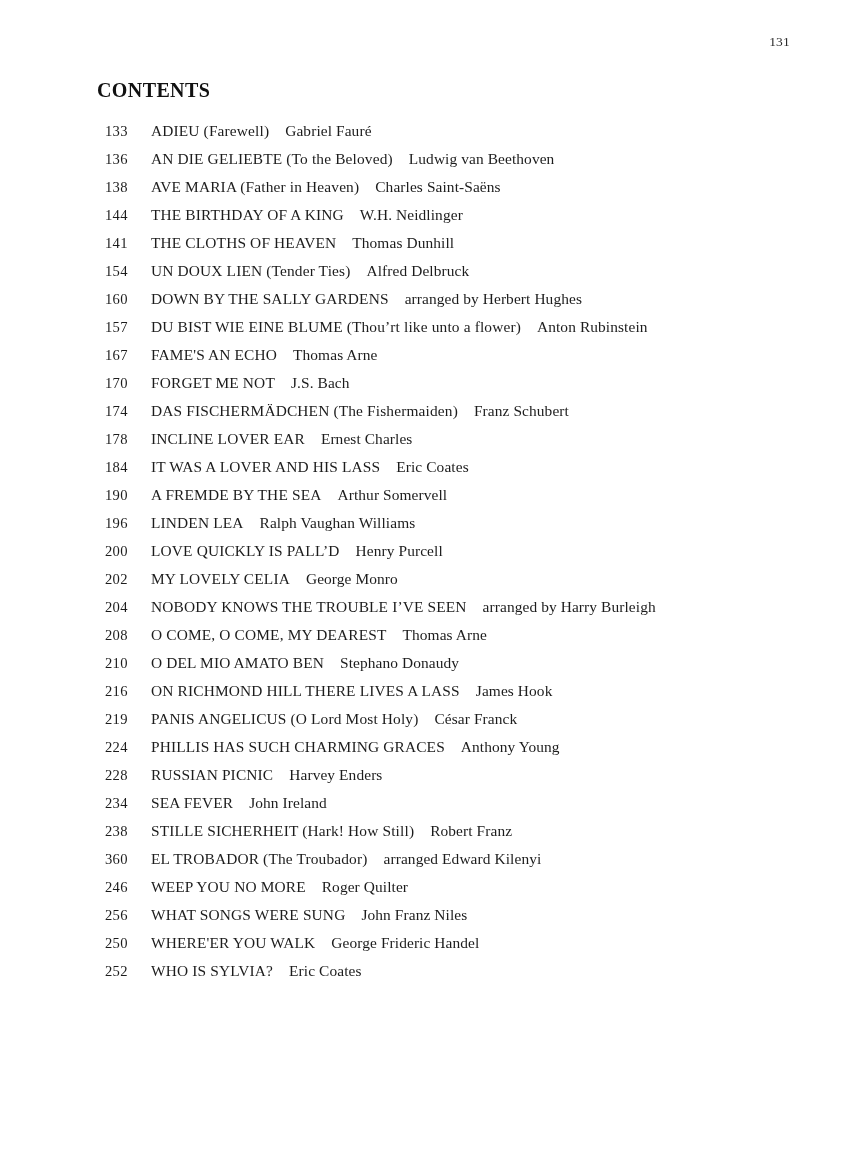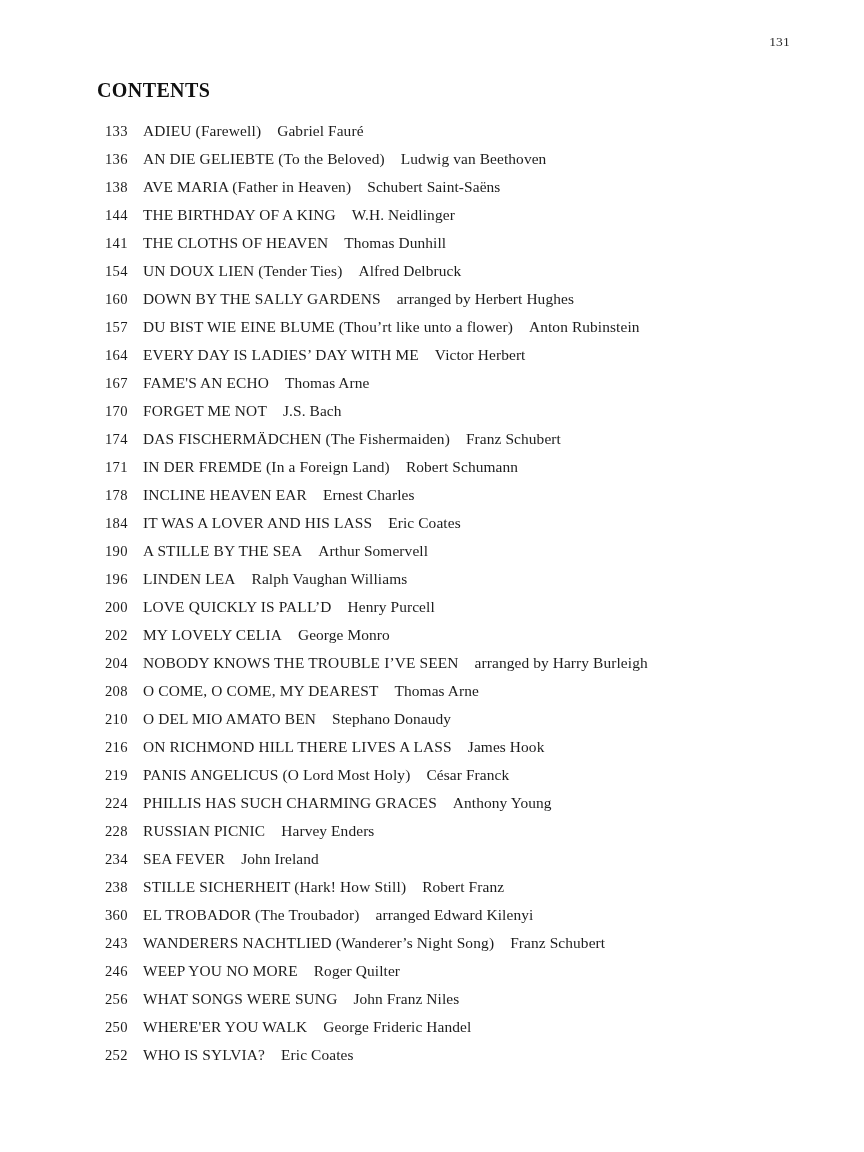--- a/index.html
+++ b/index.html
@@ -71,20 +71,21 @@
     margin-left: 105px;
     text-align: left;
     font-size: 14.6px;
     letter-spacing: 0.3px;
     vertical-align: baseline;
     font-family: Liberation Serif, serif;
   }
 
   .entry-title {
     letter-spacing: 0.15px;
+    margin-left: 8px;
   }
 
   .entry-gap {
     display: inline-block;
     width: 16px;
   }
 
   .entry-composer {
     letter-spacing: 0.1px;
     text-align: center;
@@ -96,47 +97,44 @@
 <div class="page">
 
   <div class="folio">131</div>
 
   <div class="contents-heading">CONTENTS</div>
 
   <ul class="toc-list">
 
   <li class="toc-entry"><span class="entry-page">133</span><span class="entry-title">ADIEU (Farewell)</span><span class="entry-gap"></span><span class="entry-composer">Gabriel Fauré</span></li>
       <li class="toc-entry"><span class="entry-page">136</span><span class="entry-title">AN DIE GELIEBTE (To the Beloved)</span><span class="entry-gap"></span><span class="entry-composer">Ludwig van Beethoven</span></li>
-      <li class="toc-entry"><span class="entry-page">138</span><span class="entry-title">AVE MARIA (Father in Heaven)</span><span class="entry-gap"></span><span class="entry-composer">Schubert Saint-Saëns</span></li>
+      <li class="toc-entry"><span class="entry-page">138</span><span class="entry-title">AVE MARIA (Father in Heaven)</span><span class="entry-gap"></span><span class="entry-composer">Charles Saint-Saëns</span></li>
       <li class="toc-entry"><span class="entry-page">144</span><span class="entry-title">THE BIRTHDAY OF A KING</span><span class="entry-gap"></span><span class="entry-composer">W.H. Neidlinger</span></li>
       <li class="toc-entry"><span class="entry-page">141</span><span class="entry-title">THE CLOTHS OF HEAVEN</span><span class="entry-gap"></span><span class="entry-composer">Thomas Dunhill</span></li>
       <li class="toc-entry"><span class="entry-page">154</span><span class="entry-title">UN DOUX LIEN (Tender Ties)</span><span class="entry-gap"></span><span class="entry-composer">Alfred Delbruck</span></li>
       <li class="toc-entry"><span class="entry-page">160</span><span class="entry-title">DOWN BY THE SALLY GARDENS</span><span class="entry-gap"></span><span class="entry-composer">arranged by Herbert Hughes</span></li>
       <li class="toc-entry"><span class="entry-page">157</span><span class="entry-title">DU BIST WIE EINE BLUME (Thou’rt like unto a flower)</span><span class="entry-gap"></span><span class="entry-composer">Anton Rubinstein</span></li>
-      <li class="toc-entry"><span class="entry-page">164</span><span class="entry-title">EVERY DAY IS LADIES’ DAY WITH ME</span><span class="entry-gap"></span><span class="entry-composer">Victor Herbert</span></li>
       <li class="toc-entry"><span class="entry-page">167</span><span class="entry-title">FAME'S AN ECHO</span><span class="entry-gap"></span><span class="entry-composer">Thomas Arne</span></li>
       <li class="toc-entry"><span class="entry-page">170</span><span class="entry-title">FORGET ME NOT</span><span class="entry-gap"></span><span class="entry-composer">J.S. Bach</span></li>
       <li class="toc-entry"><span class="entry-page">174</span><span class="entry-title">DAS FISCHERMÄDCHEN (The Fishermaiden)</span><span class="entry-gap"></span><span class="entry-composer">Franz Schubert</span></li>
-      <li class="toc-entry"><span class="entry-page">171</span><span class="entry-title">IN DER FREMDE (In a Foreign Land)</span><span class="entry-gap"></span><span class="entry-composer">Robert Schumann</span></li>
-      <li class="toc-entry"><span class="entry-page">178</span><span class="entry-title">INCLINE HEAVEN EAR</span><span class="entry-gap"></span><span class="entry-composer">Ernest Charles</span></li>
+      <li class="toc-entry"><span class="entry-page">178</span><span class="entry-title">INCLINE LOVER EAR</span><span class="entry-gap"></span><span class="entry-composer">Ernest Charles</span></li>
       <li class="toc-entry"><span class="entry-page">184</span><span class="entry-title">IT WAS A LOVER AND HIS LASS</span><span class="entry-gap"></span><span class="entry-composer">Eric Coates</span></li>
-      <li class="toc-entry"><span class="entry-page">190</span><span class="entry-title">A STILLE BY THE SEA</span><span class="entry-gap"></span><span class="entry-composer">Arthur Somervell</span></li>
+      <li class="toc-entry"><span class="entry-page">190</span><span class="entry-title">A FREMDE BY THE SEA</span><span class="entry-gap"></span><span class="entry-composer">Arthur Somervell</span></li>
       <li class="toc-entry"><span class="entry-page">196</span><span class="entry-title">LINDEN LEA</span><span class="entry-gap"></span><span class="entry-composer">Ralph Vaughan Williams</span></li>
       <li class="toc-entry"><span class="entry-page">200</span><span class="entry-title">LOVE QUICKLY IS PALL’D</span><span class="entry-gap"></span><span class="entry-composer">Henry Purcell</span></li>
       <li class="toc-entry"><span class="entry-page">202</span><span class="entry-title">MY LOVELY CELIA</span><span class="entry-gap"></span><span class="entry-composer">George Monro</span></li>
       <li class="toc-entry"><span class="entry-page">204</span><span class="entry-title">NOBODY KNOWS THE TROUBLE I’VE SEEN</span><span class="entry-gap"></span><span class="entry-composer">arranged by Harry Burleigh</span></li>
       <li class="toc-entry"><span class="entry-page">208</span><span class="entry-title">O COME, O COME, MY DEAREST</span><span class="entry-gap"></span><span class="entry-composer">Thomas Arne</span></li>
       <li class="toc-entry"><span class="entry-page">210</span><span class="entry-title">O DEL MIO AMATO BEN</span><span class="entry-gap"></span><span class="entry-composer">Stephano Donaudy</span></li>
       <li class="toc-entry"><span class="entry-page">216</span><span class="entry-title">ON RICHMOND HILL THERE LIVES A LASS</span><span class="entry-gap"></span><span class="entry-composer">James Hook</span></li>
       <li class="toc-entry"><span class="entry-page">219</span><span class="entry-title">PANIS ANGELICUS (O Lord Most Holy)</span><span class="entry-gap"></span><span class="entry-composer">César Franck</span></li>
       <li class="toc-entry"><span class="entry-page">224</span><span class="entry-title">PHILLIS HAS SUCH CHARMING GRACES</span><span class="entry-gap"></span><span class="entry-composer">Anthony Young</span></li>
       <li class="toc-entry"><span class="entry-page">228</span><span class="entry-title">RUSSIAN PICNIC</span><span class="entry-gap"></span><span class="entry-composer">Harvey Enders</span></li>
       <li class="toc-entry"><span class="entry-page">234</span><span class="entry-title">SEA FEVER</span><span class="entry-gap"></span><span class="entry-composer">John Ireland</span></li>
       <li class="toc-entry"><span class="entry-page">238</span><span class="entry-title">STILLE SICHERHEIT (Hark! How Still)</span><span class="entry-gap"></span><span class="entry-composer">Robert Franz</span></li>
       <li class="toc-entry"><span class="entry-page">360</span><span class="entry-title">EL TROBADOR (The Troubador)</span><span class="entry-gap"></span><span class="entry-composer">arranged Edward Kilenyi</span></li>
-      <li class="toc-entry"><span class="entry-page">243</span><span class="entry-title">WANDERERS NACHTLIED (Wanderer’s Night Song)</span><span class="entry-gap"></span><span class="entry-composer">Franz Schubert</span></li>
       <li class="toc-entry"><span class="entry-page">246</span><span class="entry-title">WEEP YOU NO MORE</span><span class="entry-gap"></span><span class="entry-composer">Roger Quilter</span></li>
       <li class="toc-entry"><span class="entry-page">256</span><span class="entry-title">WHAT SONGS WERE SUNG</span><span class="entry-gap"></span><span class="entry-composer">John Franz Niles</span></li>
       <li class="toc-entry"><span class="entry-page">250</span><span class="entry-title">WHERE'ER YOU WALK</span><span class="entry-gap"></span><span class="entry-composer">George Frideric Handel</span></li>
       <li class="toc-entry"><span class="entry-page">252</span><span class="entry-title">WHO IS SYLVIA?</span><span class="entry-gap"></span><span class="entry-composer">Eric Coates</span></li>
     </ul>
 
 </div>
 
 </body></html>

